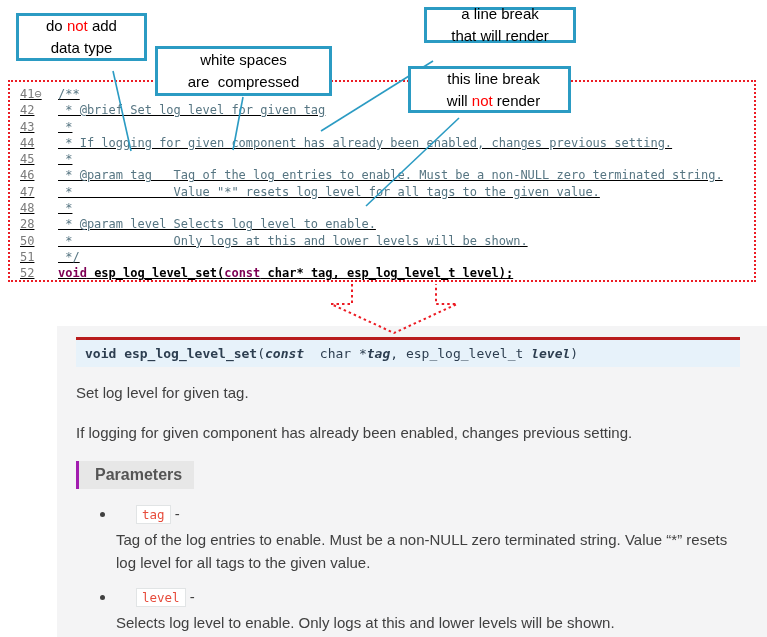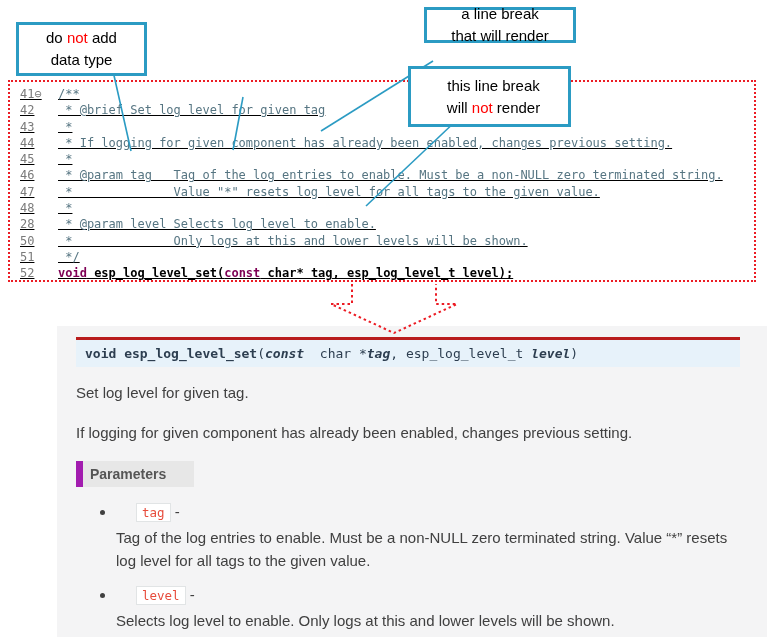--- a/index.html
+++ b/index.html
@@ -15,40 +15,40 @@
   .ct{color:#567582;}
   .tok-kw{color:#7f0055;font-weight:bold;}
   .tok-code{color:#000;font-weight:bold;text-align:center;}
 
   
   .callout{position:absolute;box-sizing:border-box;border:3px solid #2b9bc3;background:#fff;
            display:flex;flex-direction:column;justify-content:center;align-items:center;
            font-size:15px;color:#000;text-align:center;z-index:5;}
   .co-line{white-space:pre;line-height:22px;}
   .tok-red{color:#ff0000;}
-  #c1{left:16px;top:22px;width:131px;height:54px;}
+  #c1{left:16px;top:13px;width:131px;height:48px;}
   #c2{left:155px;top:46px;width:177px;height:50px;}
   #c3{left:424px;top:7px;width:152px;height:36px;}
-  #c4{left:408px;top:66px;width:163px;height:61px;padding-left:8px;}
+  #c4{left:408px;top:66px;width:163px;height:47px;padding-left:8px;}
 
   
   .overlay{position:absolute;left:0;top:0;width:767px;height:637px;pointer-events:none;z-index:4;}
 
   
   .docpanel{position:absolute;left:57px;top:326px;width:710px;height:311px;box-sizing:border-box;
             background:#f4f4f5;padding:11px 27px 0 19px;color:#404040;font-size:15px;z-index:2;}
   .sig{background:#e7f2fa;border-top:3px solid #b91c1c;padding:6px 9px;margin-bottom:15px;
        font-family:"DejaVu Sans Mono",monospace;font-size:13px;color:#2d3e50;white-space:pre;}
   .tok-sig-kw{font-weight:bold;}
   .tok-sig-name{font-weight:bold;}
   .tok-sig-kwi{font-weight:bold;font-style:italic;}
   .tok-sig-param{font-weight:bold;font-style:italic;}
   .docp{margin:0 0 17px 0;line-height:1.5;}
-  .rubric{box-sizing:border-box;width:118px;padding:5px 0 5px 7px;margin:2px 0 16px 0;
-          background:#e7e7e7;border-left:7px solid #a21caf;color:#555;font-weight:bold;font-size:14px;}
+  .rubric{box-sizing:border-box;width:118px;padding:5px 0 5px 16px;margin:2px 0 16px 0;
+          background:#e7e7e7;border-left:3px solid #a21caf;color:#555;font-weight:bold;font-size:16px;}
   ul.params{margin:0 0 0 40px;padding:0;list-style:disc;}
   ul.params li{margin-bottom:13px;}
   .param-head{margin-bottom:5px;padding-left:20px;}
   .chip{font-family:"DejaVu Sans Mono",monospace;font-size:12.5px;color:#e74c3c;background:#fff;
         border:1px solid #e1e4e5;padding:1px 5px;}
   .param-desc{margin:6px 0 0 0;line-height:1.55;max-width:615px;}
 </style>
 </head>
 <body>
 
@@ -91,20 +91,24 @@
     <line x1="243" y1="97" x2="233" y2="150" stroke="#2b9bc3" stroke-width="1.6"></line>
     <line x1="433" y1="61" x2="321" y2="131" stroke="#2b9bc3" stroke-width="1.6"></line>
     <line x1="459" y1="118" x2="366" y2="206" stroke="#2b9bc3" stroke-width="1.6"></line>
     <path d="M352 284 L352 304 L331 304 L394 333 L457 304 L436 304 L436 284" fill="none" stroke="#ec1c24" stroke-width="2" stroke-dasharray="2.5 3"></path>
   </svg>
 
   <div class="callout" id="c1">
     <div class="co-line"><span>do </span><span class="tok-red">not</span><span> add</span></div>
     <div class="co-line"><span>data type</span></div>
   </div>
+  <div class="callout" id="c2">
+    <div class="co-line"><span>white spaces</span></div>
+    <div class="co-line"><span>are  compressed</span></div>
+  </div>
   <div class="callout" id="c3">
     <div class="co-line"><span>a line break</span></div>
     <div class="co-line"><span>that will render</span></div>
   </div>
   <div class="callout" id="c4">
     <div class="co-line"><span>this line break</span></div>
     <div class="co-line"><span>will </span><span class="tok-red">not</span><span> render</span></div>
   </div>
 
 </div>

